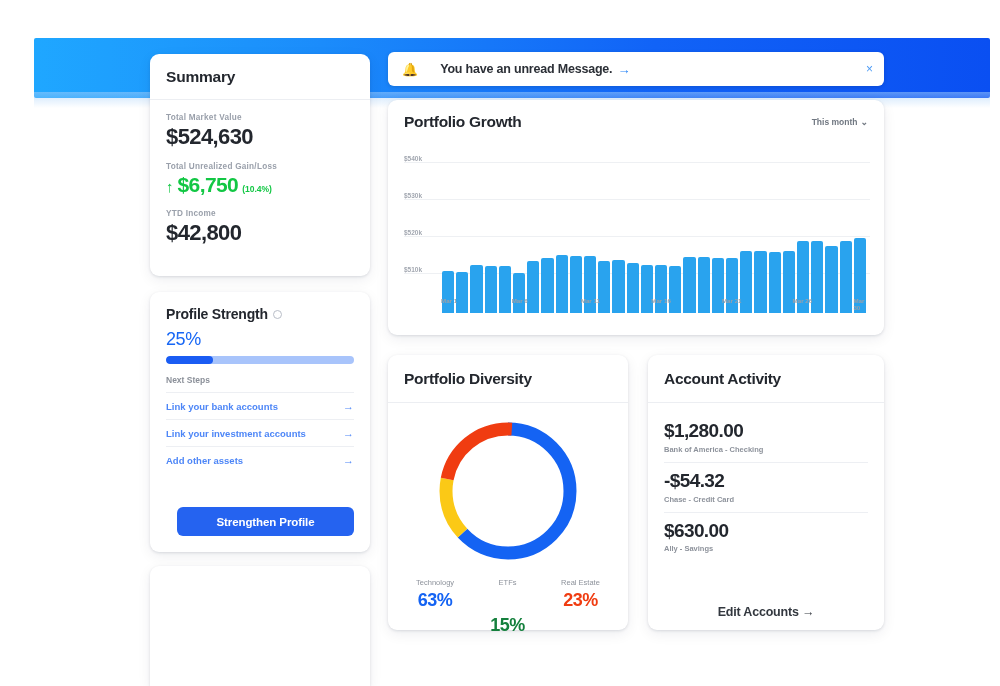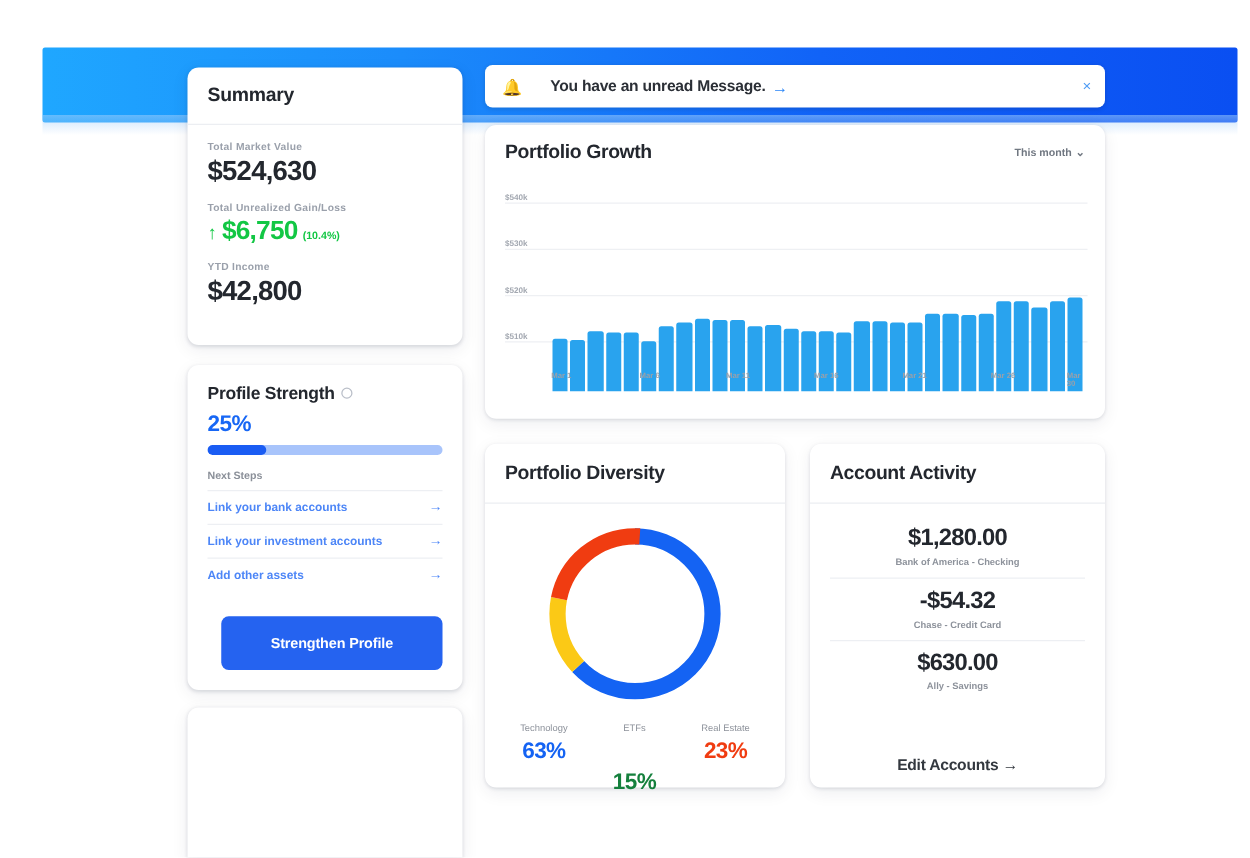--- a/index.html
+++ b/index.html
@@ -47,32 +47,32 @@
   .gain-val { font-size: 21px; font-weight: 700; color: #12c744; letter-spacing: -0.6px; }
   .gain-pct { font-size: 8.5px; font-weight: 700; color: #12c744; }
   .sp { height: 12px; }
 
   
   #profile-card { left: 150px; top: 292px; width: 220px; height: 260px; }
   .pf-pad { padding: 14px 16px 0 16px; }
   .pf-title-row { display: flex; align-items: center; gap: 5px; }
   .pf-title { font-size: 14px; font-weight: 700; color: #23272e; letter-spacing: -0.2px; }
   .info-ico { width: 9px; height: 9px; border-radius: 50%; border: 1.2px solid #b9bec8; display:inline-block; position: relative; }
-  .pf-pct { font-size: 18px; font-weight: 700; color: #1767f5; margin-top: 7px; letter-spacing: -0.4px; }
+  .pf-pct { font-size: 18px; font-weight: 400; color: #1767f5; margin-top: 7px; letter-spacing: -0.4px; }
   .bar-track { margin-top: 6px; height: 8px; border-radius: 5px; background: #a8c4fb; overflow: hidden; }
   .bar-fill { height: 100%; background: #1a5cf3; border-radius: 5px; }
   .next-steps { margin-top: 11px; font-size: 8.5px; color: #8b9099; font-weight: 600; }
   .step {
     margin-top: 7px; padding-top: 7px; border-top: 1px solid #edeff3;
     display: flex; align-items: center; justify-content: space-between;
     font-size: 9.5px; color: #4d86f7; font-weight: 600; cursor: pointer;
   }
   .step .arr { font-size: 11px; color: #4d86f7; }
   .btn-primary {
-    position: absolute; left: 16px; right: 16px; bottom: 16px; height: 43px;
+    position: absolute; left: 16px; right: 16px; bottom: 16px; height: 29px;
     background: #2563f0; color: #fff; border: none; border-radius: 6px;
     font-family: inherit; font-size: 11.5px; font-weight: 700; cursor: pointer;
     letter-spacing: -0.1px;
     margin-left: 11px;
   }
 
   
   #stub-card { left: 150px; top: 566px; width: 220px; height: 120px; border-radius: 9px 9px 0 0; }
 
   
@@ -109,21 +109,21 @@
   .legend { display: flex; justify-content: space-around; padding: 0 10px; margin-top: 12px; }
   .lg { text-align: center; }
   .lg-name { font-size: 7.5px; color: #8d929b; font-weight: 400; margin-bottom: 3px; }
   .lg-val { font-size: 18px; font-weight: 700; letter-spacing: -0.5px; }
 
   
   #activity-card { left: 648px; top: 355px; width: 236px; height: 275px; }
   .ac-head { height: 48px; display: flex; align-items: center; padding-left: 16px; border-bottom: 1px solid #eceef2; }
   .ac-head h2 { font-size: 15.5px; font-weight: 700; color: #23272e; letter-spacing: -0.3px; }
   .ac-body { padding: 10px 16px 0 16px; }
-  .ac-item { padding: 7px 0 8px 0; text-align: center; }
+  .ac-item { padding: 7px 0 8px 0; }
   .ac-item + .ac-item { border-top: 1px solid #edeff3; }
   .ac-amt { font-size: 19px; font-weight: 700; color: #23272e; letter-spacing: -0.6px; line-height: 1.2; }
   .ac-sub { font-size: 7.5px; color: #8d929b; font-weight: 600; margin-top: 2px; }
   .edit-link {
     position: absolute; left: 0; right: 0; bottom: 11px; text-align: center;
     font-size: 12.5px; font-weight: 700; color: #33383f; cursor: pointer; letter-spacing: -0.2px;
   }
 </style>
 </head>
 <body>

